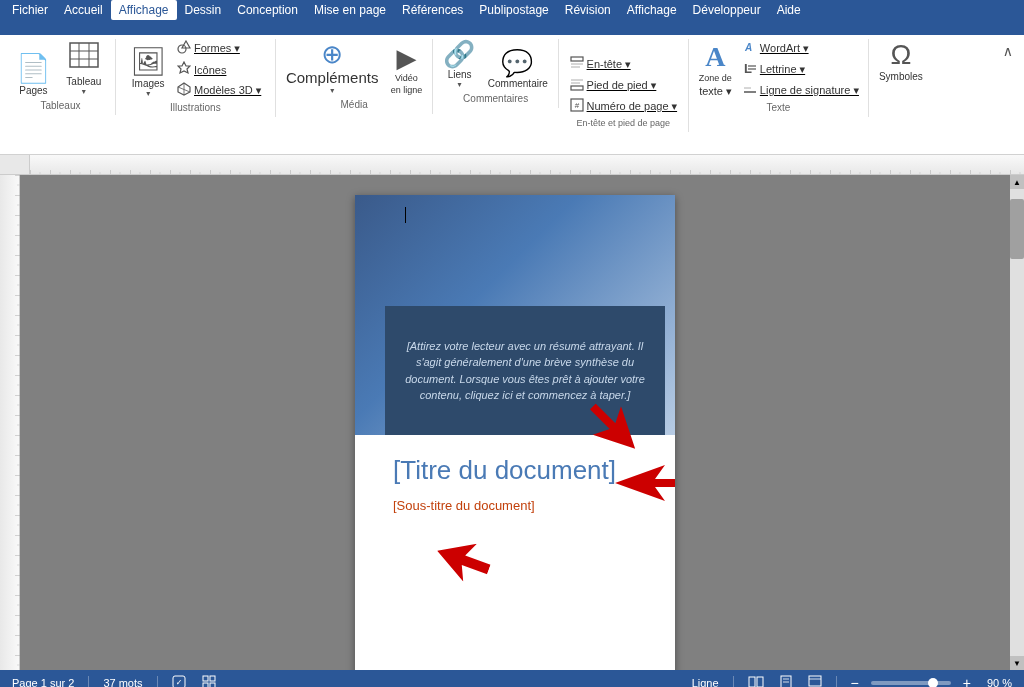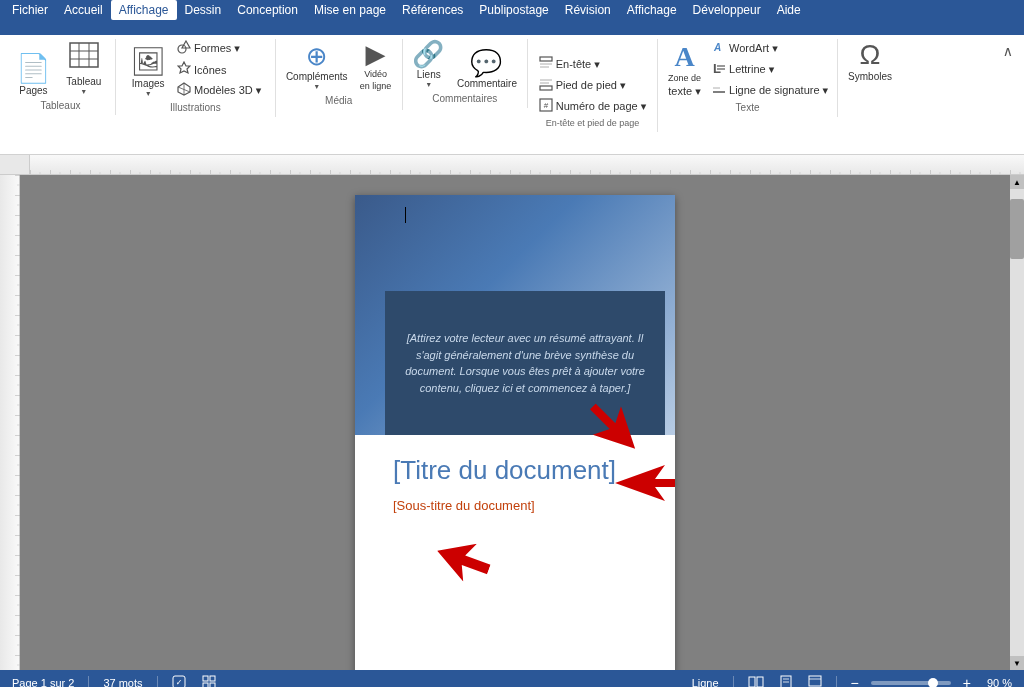--- a/index.html
+++ b/index.html
@@ -84,20 +84,21 @@
       border-radius: 2px;
       gap: 3px;
       white-space: nowrap;
     }
     .ribbon-btn-small .icon { font-size: 14px; color: #555; }
     .ribbon-btn-small .label { font-size: 11px; color: #333; }
     .ribbon-col {
       display: flex;
       flex-direction: column;
       gap: 2px;
+      text-decoration: underline;
     }
     .dropdown-arrow { font-size: 8px; color: #555; }
 
     
     .ribbon-collapse {
       margin-left: auto;
       align-self: flex-start;
       padding: 2px 5px;
       cursor: pointer;
       font-size: 14px;
@@ -174,21 +175,21 @@
       background: #000;
       animation: blink 1s infinite;
     }
     @keyframes blink { 0%,50%{opacity:1} 51%,100%{opacity:0} }
 
     .page-dark-box {
       position: absolute;
       bottom: 0;
       left: 30px;
       right: 10px;
-      height: 144px;
+      height: 129px;
       background: #2e4a6b;
       display: flex;
       align-items: center;
       justify-content: center;
       padding: 16px;
     }
     .page-dark-box-text {
       color: #c8d8ea;
       font-size: 11px;
       text-align: center;
@@ -373,21 +374,21 @@
         </div>
       </div>
     </div>
     <div class="ribbon-group-label">Illustrations</div>
   </div>
 
   <div class="ribbon-group" style="min-width:120px;">
     <div class="ribbon-group-items" style="align-items:flex-end; gap:4px;">
       <div class="ribbon-btn" style="min-width:50px;">
         <div class="icon" style="font-size:26px; color:#4a86c8;">⊕</div>
-        <div class="label" style="font-size:10px;">Compléments</div>
+        <div class="label" style="font-size:15px;">Compléments</div>
         <div class="dropdown-arrow">▾</div>
       </div>
       <div class="ribbon-btn">
         <div class="icon" style="font-size:26px;">▶</div>
         <div class="label" style="font-size:9px;">Vidéo</div>
         <div class="label" style="font-size:9px;">en ligne</div>
       </div>
     </div>
     <div class="ribbon-group-label">Média</div>
   </div>

